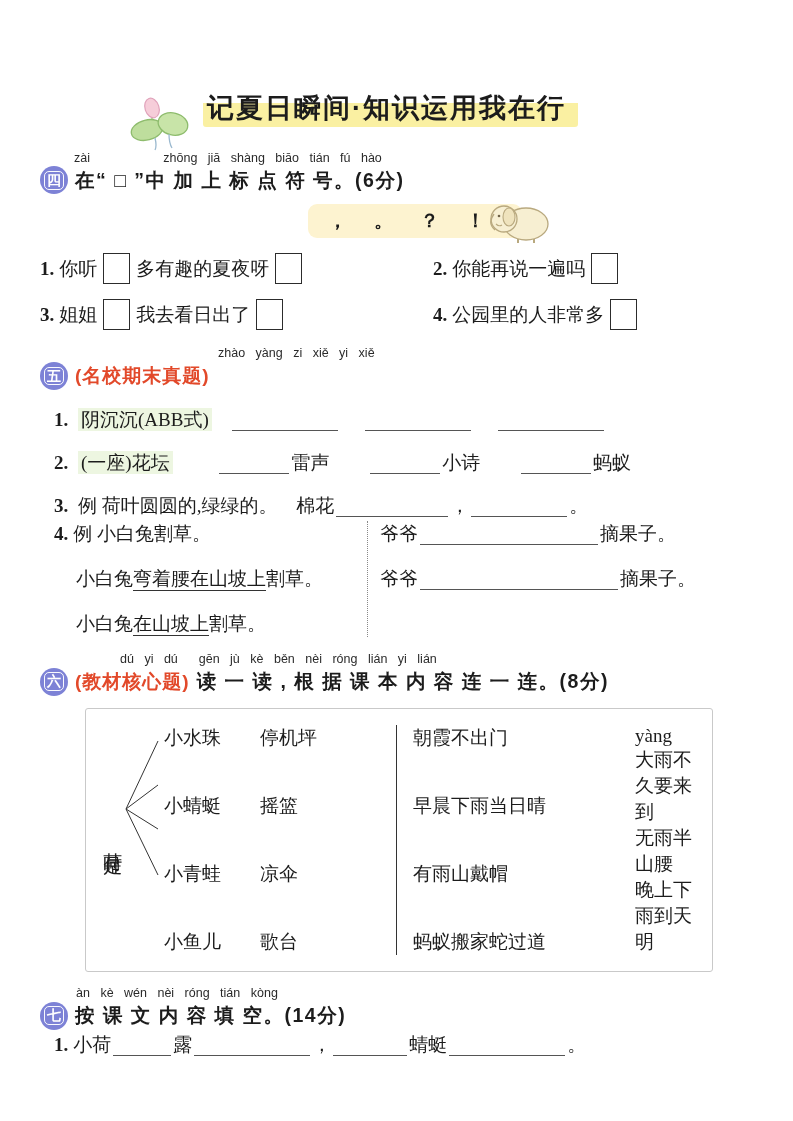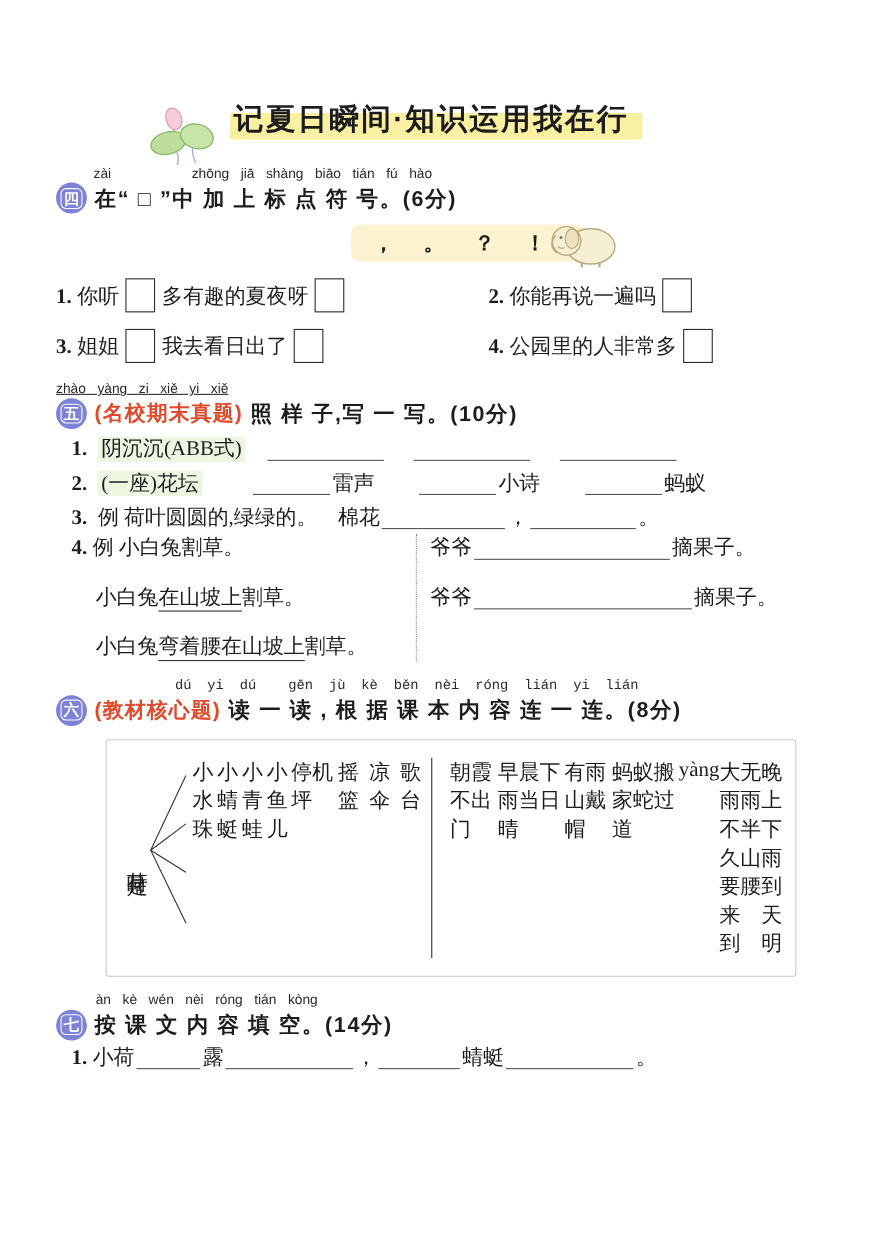--- a/index.html
+++ b/index.html
@@ -1,18 +1,18 @@
 <!DOCTYPE html>
 <html><head>
 <meta charset="utf-8">
 <style>
   * { box-sizing: border-box; }
   html,body { margin:0; padding:0; background:#ffffff; }
   .page { position:relative; width:793px; height:1121px; background:#fff;
-          font-family:"Liberation Serif", serif; color:#1c1c1c; overflow:hidden;padding-left:11px; }
+          font-family:"Liberation Serif", serif; color:#1c1c1c; overflow:hidden; }
 
   
   .title-row { display:flex; align-items:flex-end; justify-content:center;
                padding-top:74px; margin-right:90px; }
   .lotus { margin-right:2px; margin-bottom:-8px; }
   .page-title { font-family:"Liberation Sans", sans-serif; font-weight:bold;
                 font-size:27px; letter-spacing:2px; line-height:1.2;
                 background:linear-gradient(to bottom, rgba(0,0,0,0) 30%, #faf0a2 30%);
                 padding:0 12px 3px 4px; border-radius:3px; }
 
@@ -43,35 +43,35 @@
   .abox { display:inline-block; width:27px; height:31px; border:1.2px solid #2c2c2c;
           background:#fff; vertical-align:-9px; margin:0 6px; }
   .blank { display:inline-block; border-bottom:1.6px solid #555; height:17px;
            vertical-align:-5px; margin:0 2px; }
   .green { background:#edf6e1; padding:1px 3px; }
   .ul { border-bottom:1.2px solid #333; padding-bottom:1px; }
 
   .s4-row { display:flex; margin-top:15px;gap:31px; }
   .s4-left { width:362px; }
 
-  .s5-item { margin-top:5px; }
+  .s5-item { margin-top:17px; }
   .ex4 { display:flex; margin-top:2px; }
   .ex4-left { width:314px; border-right:1.3px dotted #888; padding-right:4px; }
   .ex4-right { padding-left:12px; flex:1; }
   .ex4 .r { margin-bottom:19px; }
   .ex4 .r:last-child { margin-bottom:0; }
 
   
   .match-box { margin:12px 0 0 45px; width:628px; border:1px solid #c9c9c9;
                border-radius:3px; padding:16px 12px 16px 14px;
                display:flex; align-items:stretch; font-size:19px; }
   .stem { display:flex; flex-direction:column; justify-content:center;
           width:24px; line-height:1.3; text-align:center; }
   .fan { flex:none; }
-  .mcol { display:flex; flex-direction:row; justify-content:space-between; }
+  .mcol { display:flex; flex-direction:column; justify-content:space-between; }
   .mcol1 { width:96px; margin-left:4px; }
   .mcol2 { width:136px; }
   .vline { border-left:1.2px solid #333; margin-right:16px; }
   .mcol3 { width:222px; }
   .mcol4 { flex:1; }
 
   .s7-item { margin-top:2px; }
 </style>
 </head>
 <body>
@@ -123,27 +123,26 @@
       <div class="s4-left">
         <span class="num">3.</span><span>姐姐</span><span class="abox"></span><span>我去看日出了</span><span class="abox"></span>
       </div>
       <div>
         <span class="num">4.</span><span>公园里的人非常多</span><span class="abox"></span>
       </div>
     </div>
   </div>
 
   <div class="sec" style="margin-top:17px;">
-    <div class="pinyin" style="text-decoration:underline;">zhào yàng zi xiě yi xiě</div>
+    <div class="pinyin" style="margin-left:178px;">zhào yàng zi xiě yi xiě</div>
     <div class="head-row">
       <div class="badge">
           <span>五</span>
         </div>
       <div class="tag">(名校期末真题)</div>
-      <div class="head-text">照 样 子,写 一 写。(10分)</div>
     </div>
 
     <div class="s5-item q-font" style="margin-left:14px;">
       <span class="num">1.</span>
       <span class="green">阴沉沉(ABB式)</span>
       <span class="blank" style="width:106px; margin-left:16px;"></span>
       <span class="blank" style="width:106px; margin-left:20px;"></span>
       <span class="blank" style="width:106px; margin-left:20px;"></span>
     </div>
 
@@ -157,32 +156,32 @@
 
     <div class="s5-item q-font" style="margin-left:14px;">
       <span class="num">3.</span>
       <span>例 荷叶圆圆的,绿绿的。</span>
       <span style="margin-left:14px;">棉花</span><span class="blank" style="width:112px;"></span><span>，</span><span class="blank" style="width:96px;"></span><span>。</span>
     </div>
 
     <div class="ex4 q-font" style="margin-left:14px;">
       <div class="ex4-left">
         <div class="r"><span class="num">4.</span><span>例 小白兔割草。</span></div>
+        <div class="r" style="margin-left:22px;"><span>小白兔</span><span class="ul">弯着腰在山坡上</span><span>割草。</span></div>
         <div class="r" style="margin-left:22px;"><span>小白兔</span><span class="ul">在山坡上</span><span>割草。</span></div>
-        <div class="r" style="margin-left:22px;"><span>小白兔</span><span class="ul">弯着腰在山坡上</span><span>割草。</span></div>
       </div>
       <div class="ex4-right">
         <div class="r"><span>爷爷</span><span class="blank" style="width:178px;"></span><span>摘果子。</span></div>
         <div class="r"><span>爷爷</span><span class="blank" style="width:198px;"></span><span>摘果子。</span></div>
       </div>
     </div>
   </div>
 
   <div class="sec" style="margin-top:16px;">
-    <div class="pinyin" style="margin-left:108px;font-family:Liberation Mono, monospace;">dú yi dú  gēn jù kè běn nèi róng lián yi lián</div>
+    <div class="pinyin" style="margin-left:80px;">dú yi dú  gēn jù kè běn nèi róng lián yi lián</div>
     <div class="head-row">
       <div class="badge">
           <span>六</span>
         </div>
       <div class="tag">(教材核心题)</div>
       <div class="head-text">读 一 读 , 根 据 课 本 内 容 连 一 连。(8分)</div>
     </div>
 
     <div class="match-box">
       <div class="stem">

